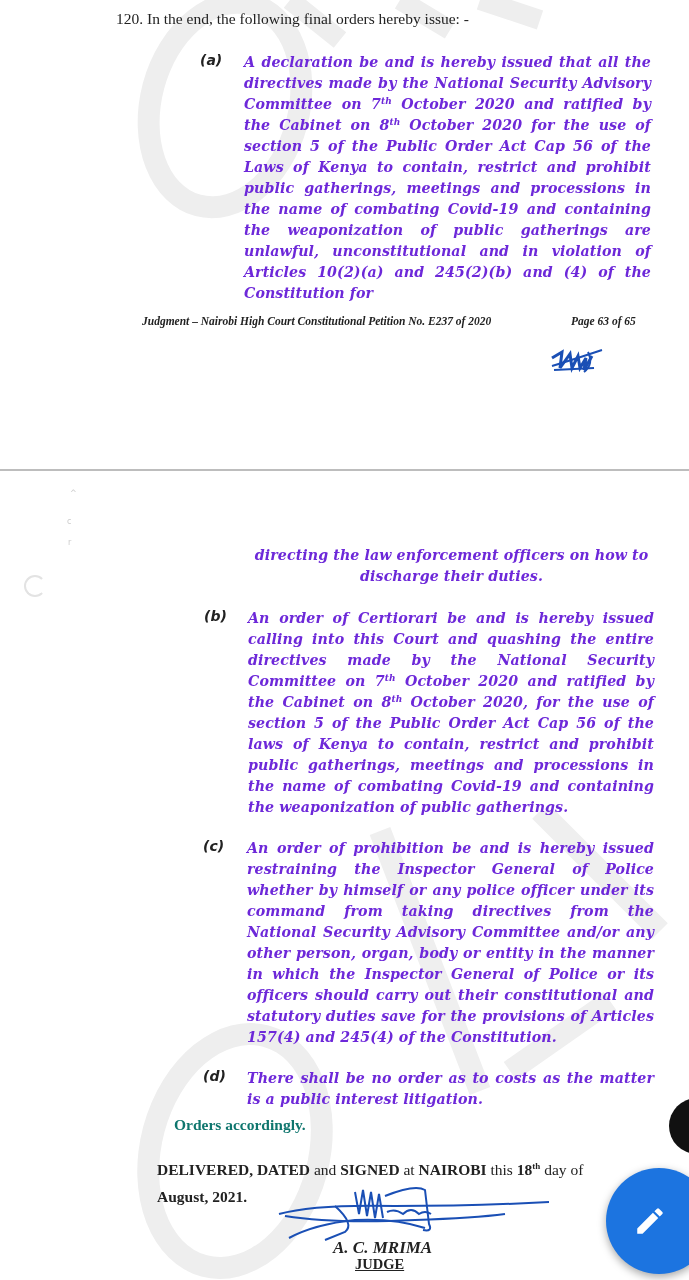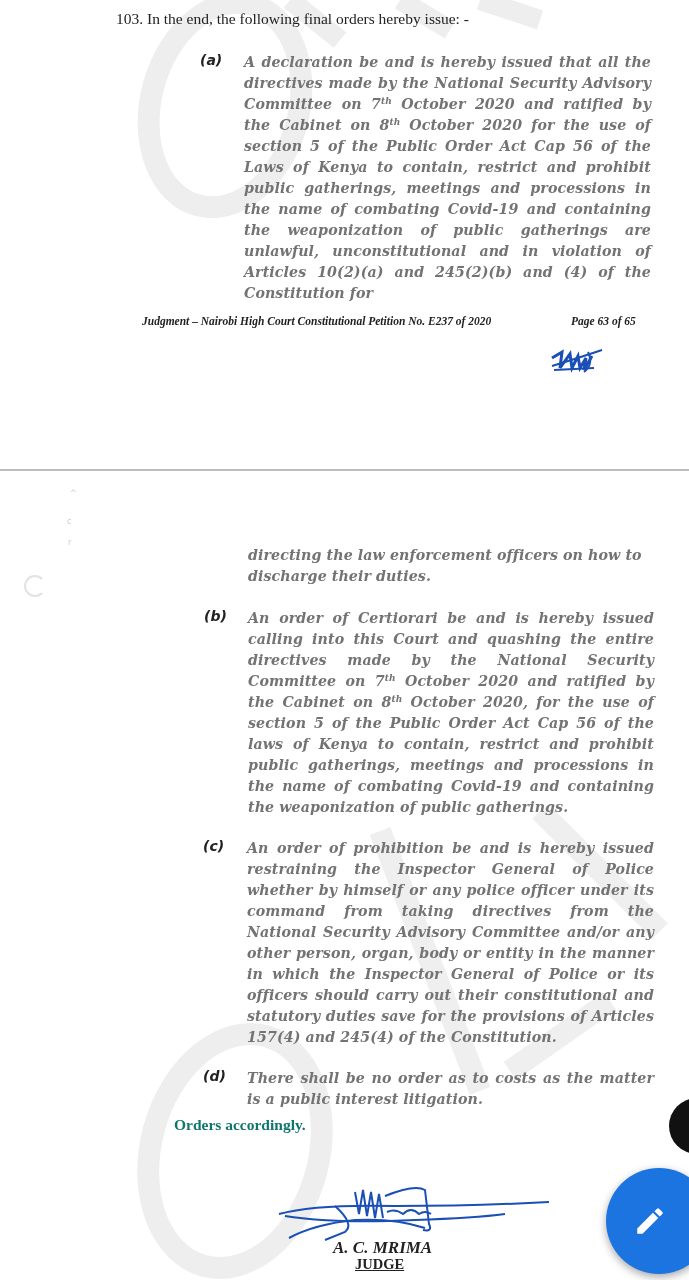--- a/index.html
+++ b/index.html
@@ -13,21 +13,21 @@
 
     .watermark { position: absolute; pointer-events: none; }
     .wm-ring { position: absolute; border: 22px solid #eeeeee; border-radius: 50%; }
 
     .para-intro { position: absolute; left: 116px; top: 10px; font-family: "Liberation Serif", serif; font-size: 15.5px; color: #222; }
 
     .order { position: absolute; display: flex; }
     .order-label { width: 44px; font-family: "DejaVu Sans", sans-serif; font-style: italic; font-weight: bold; font-size: 14px; color: #222; }
     .order-text {
       font-family: "DejaVu Serif", serif; font-style: italic; font-weight: bold;
-      font-size: 14.2px; line-height: 21px; text-align: justify; color: #737373;
+      font-size: 14.2px; line-height: 21px; text-align: justify; color: #6d28d9;
       letter-spacing: 0.1px;
     }
     .order-text sup { font-size: 9px; vertical-align: 5px; line-height: 0; }
 
     .footer-left { position: absolute; left: 142px; top: 315px; font-family: "Liberation Serif", serif; font-style: italic; font-weight: bold; font-size: 11.5px; color: #222; text-align: right; }
     .footer-right { position: absolute; left: 550px; top: 315px; font-family: "Liberation Serif", serif; font-style: italic; font-weight: bold; font-size: 11.5px; color: #222; margin-left: 21px; }
     .initials { position: absolute; left: 548px; top: 346px; width: 56px; height: 30px; }
 
     .margin-mark { position: absolute; color: #cccccc; font-size: 8px; font-family: "DejaVu Sans", sans-serif; }
     .margin-circle { position: absolute; left: 24px; top: 104px; width: 22px; height: 22px; border: 2px solid #e3e3e3; border-right-color: transparent; border-radius: 50%; }
@@ -48,21 +48,21 @@
 <body>
 
 <div class="page" id="page-top">
   <div class="watermark">
     <div class="wm-ring" style="left:140px; top:-10px; width:170px; height:230px; transform: rotate(15deg);"></div>
     <svg style="position:absolute;left:280px;top:0" width="340" height="60">
         <path d="M10 0 L60 40 M120 0 L170 30 M200 0 L260 20" stroke="#eeeeee" stroke-width="20" fill="none"></path>
       </svg>
   </div>
 
-  <div class="para-intro">103.  In the end, the following final orders hereby issue: -</div>
+  <div class="para-intro">120.  In the end, the following final orders hereby issue: -</div>
 
   <div class="order" style="left:200px; top:52px;">
     <div class="order-label">(a)</div>
     <div class="order-text" style="width:407px;"><span>A declaration be and is hereby issued that all the directives made by the National Security Advisory Committee on 7</span><sup>th</sup><span> October 2020 and ratified by the Cabinet on 8</span><sup>th</sup><span> October 2020 for the use of section 5 of the Public Order Act Cap 56 of the Laws of Kenya to contain, restrict and prohibit public gatherings, meetings and processions in the name of combating Covid-19 and containing the weaponization of public gatherings are unlawful, unconstitutional and in violation of Articles 10(2)(a) and 245(2)(b) and (4) of the Constitution for</span></div>
   </div>
 
   <div class="footer-left">Judgment – Nairobi High Court Constitutional Petition No. E237 of 2020</div>
   <div class="footer-right">Page 63 of 65</div>
 
   <svg class="initials" viewBox="0 0 56 30">
@@ -81,40 +81,41 @@
         <path d="M20 20 L120 280 M180 0 L300 120 M150 260 L250 190" stroke="#efefef" stroke-width="22" fill="none"></path>
       </svg>
   </div>
 
   <span class="margin-mark" style="left:70px; top:18px;">^</span>
   <span class="margin-mark" style="left:67px; top:46px;">c</span>
   <span class="margin-mark" style="left:68px; top:67px;">r</span>
   <div class="margin-circle"></div>
 
   <div class="order" style="left:248px; top:74px;">
-    <div class="order-text" style="width:407px; text-align:left;">directing the law enforcement officers on how to discharge their duties.</div>
+    <div class="order-text" style="width:407px; text-align:center;">directing the law enforcement officers on how to discharge their duties.</div>
   </div>
 
   <div class="order" style="left:204px; top:137px;">
     <div class="order-label">(b)</div>
     <div class="order-text" style="width:406px;"><span>An order of Certiorari be and is hereby issued calling into this Court and quashing the entire directives made by the National Security Committee on 7</span><sup>th</sup><span> October 2020 and ratified by the Cabinet on 8</span><sup>th</sup><span> October 2020, for the use of section 5 of the Public Order Act Cap 56 of the laws of Kenya to contain, restrict and prohibit public gatherings, meetings and processions in the name of combating Covid-19 and containing the weaponization of public gatherings.</span></div>
   </div>
 
   <div class="order" style="left:203px; top:367px;">
     <div class="order-label">(c)</div>
     <div class="order-text" style="width:407px;">An order of prohibition be and is hereby issued restraining the Inspector General of Police whether by himself or any police officer under its command from taking directives from the National Security Advisory Committee and/or any other person, organ, body or entity in the manner in which the Inspector General of Police or its officers should carry out their constitutional and statutory duties save for the provisions of Articles 157(4) and 245(4) of the Constitution.</div>
   </div>
 
   <div class="order" style="left:203px; top:597px;">
     <div class="order-label">(d)</div>
     <div class="order-text" style="width:407px;">There shall be no order as to costs as the matter is a public interest litigation.</div>
   </div>
 
   <div class="orders-accordingly">Orders accordingly.</div>
 
+  <div class="delivered"><b>DELIVERED, DATED</b><span> and </span><b>SIGNED</b><span> at </span><b>NAIROBI</b><span> this </span><b>18</b><sup><b>th</b></sup><span> day of </span><br><b>August, 2021.</b></div>
 
   <svg class="signature" viewBox="0 0 280 80">
     <path d="M80 8 L84 30 L88 6 L92 32 L96 8 L100 34 L104 10 L108 34" stroke="#1a4fb5" stroke-width="2" fill="none"></path>
     <path d="M110 12 Q140 0 150 6 L154 40 Q158 48 148 46" stroke="#1a4fb5" stroke-width="2" fill="none"></path>
     <path d="M112 28 Q120 24 128 30 Q136 22 144 30 Q150 26 156 30" stroke="#1a4fb5" stroke-width="2" fill="none"></path>
     <path d="M4 30 Q40 20 120 22 Q200 22 274 18" stroke="#1a4fb5" stroke-width="2" fill="none"></path>
     <path d="M10 32 Q60 40 140 36 Q200 34 230 30" stroke="#1a4fb5" stroke-width="2" fill="none"></path>
     <path d="M14 54 Q40 40 80 36 Q120 34 150 44" stroke="#1a4fb5" stroke-width="2" fill="none"></path>
     <path d="M60 22 Q80 40 70 48 L50 56" stroke="#1a4fb5" stroke-width="2" fill="none"></path>
   </svg>

